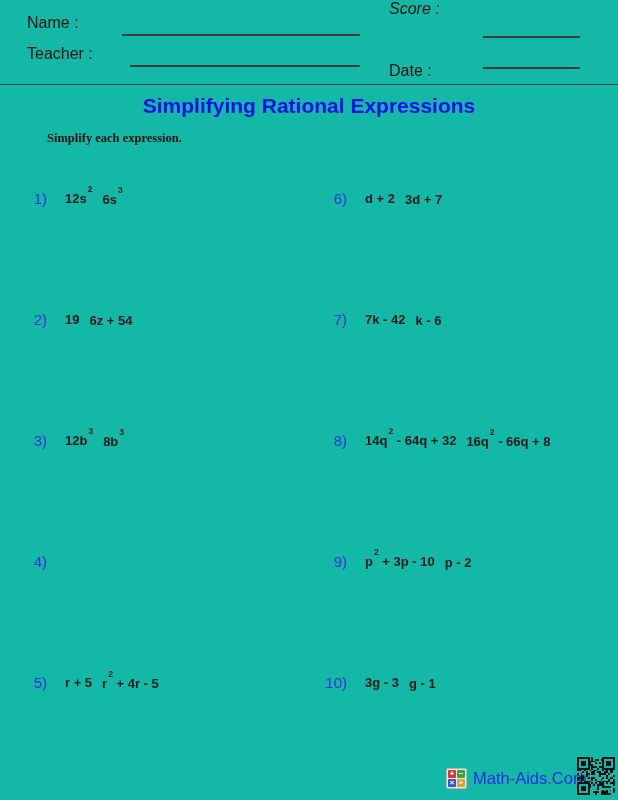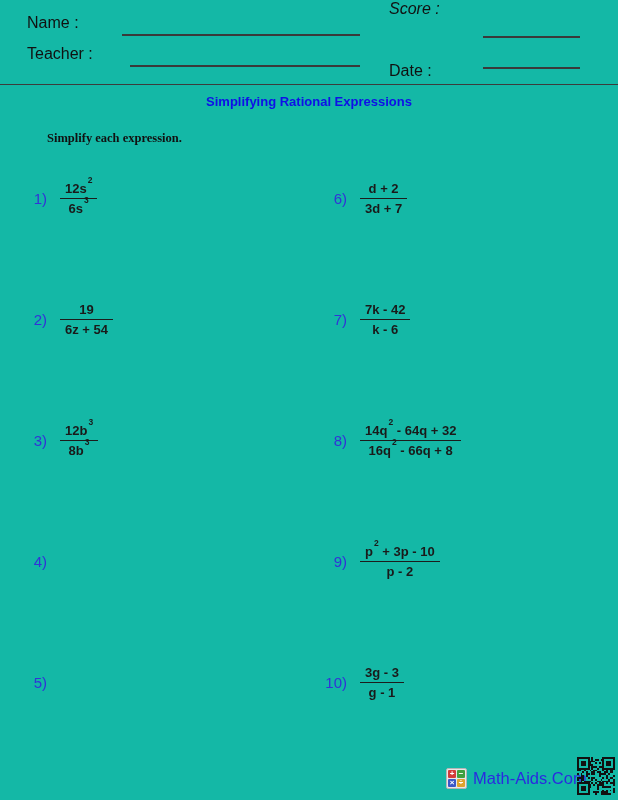--- a/index.html
+++ b/index.html
@@ -19,35 +19,35 @@
   .hline { position:absolute; height:0; border-bottom:2px solid #3a3a3a; }
   .line-name    { left:122px; top:34px; width:238px; }
   .line-teacher { left:130px; top:65px; width:230px; }
   .line-score   { left:483px; top:36px; width:97px; }
   .line-date    { left:483px; top:67px; width:97px; }
   .divider { position:absolute; left:0; top:84px; width:618px; border-bottom:1.6px solid #3c3c3c; }
 
   
   .title {
     position:absolute; left:0; top:94px; width:618px; text-align:center;
-    font-size:13px; font-weight:bold; color:#0f0fe8;
+    font-size:21px; font-weight:bold; color:#0f0fe8;
   }
   .instruction { position:absolute; left:47px; top:131px; font-size:12.5px; font-weight:bold; color:#111;font-family:Liberation Serif, serif; }
 
   
   .problems { position:absolute; left:0; top:162px; width:618px; }
   .col { position:absolute; top:0; width:290px; }
   .col-left  { left:22px; }
   .col-right { left:322px; }
   .cell { height:121px; display:flex; align-items:center; justify-content:flex-start; padding-bottom:48px; }
   .pnum {
     width:38px; text-align:right; padding-right:13px; flex:none;
     font-size:15px; color:#3232d8;
   }
-  .frac { display:inline-flex; flex-direction:column; align-items:center; font-weight:bold; font-size:13px; color:#1a1a1a; }
+  .frac { display:inline-flex; flex-direction:row; align-items:center; font-weight:bold; font-size:13px; color:#1a1a1a; }
   .num, .den { padding:0 5px; line-height:17px; white-space:nowrap; }
   .num { padding-bottom:1px; }
   .den { padding-top:1px; }
   .fbar { align-self:stretch; height:0; border-top:1.6px solid #1c1c1c; }
   .frac sup { font-size:8.5px; line-height:0; position:relative; top:-5px; margin-left:1px; font-weight:bold; }
 
   
   .footer { position:absolute; left:0; top:752px; width:618px; height:48px; }
   .logo {
     position:absolute; left:446px; top:16px; width:21px; height:21px;
@@ -109,20 +109,25 @@
             <span class="num">12b<sup>3</sup></span>
             <span class="fbar"></span>
             <span class="den">8b<sup>3</sup></span>
           </span>
         </div>
         <div class="cell">
           <span class="pnum" style="color: rgb(50, 50, 216);">4)</span>
         </div>
         <div class="cell">
           <span class="pnum" style="color: rgb(50, 50, 216);">5)</span>
+          <span class="frac">
+            <span class="num">r + 5</span>
+            <span class="fbar"></span>
+            <span class="den">r<sup>2</sup> + 4r - 5</span>
+          </span>
         </div>
       </div>
     <div class="col col-right" id="col-right">
         <div class="cell">
           <span class="pnum" style="color: rgb(50, 50, 216);">6)</span>
           <span class="frac">
             <span class="num">d + 2</span>
             <span class="fbar"></span>
             <span class="den">3d + 7</span>
           </span>

